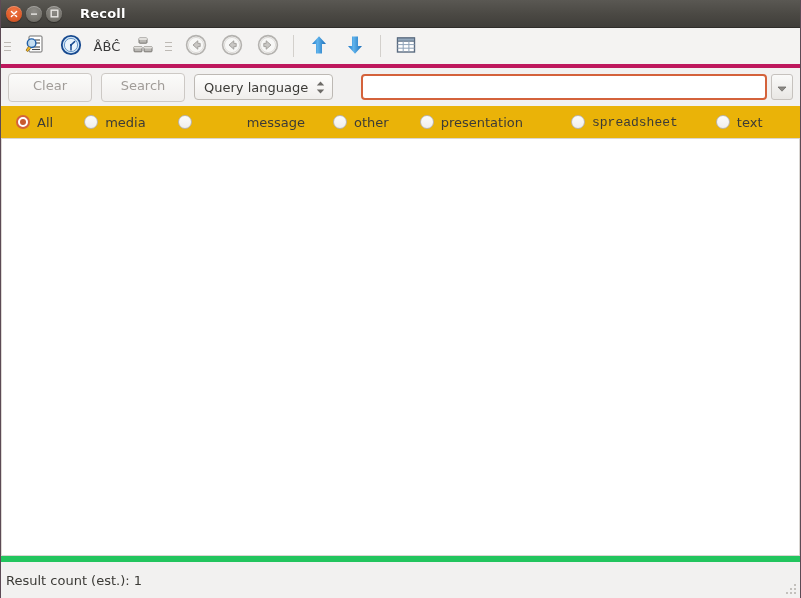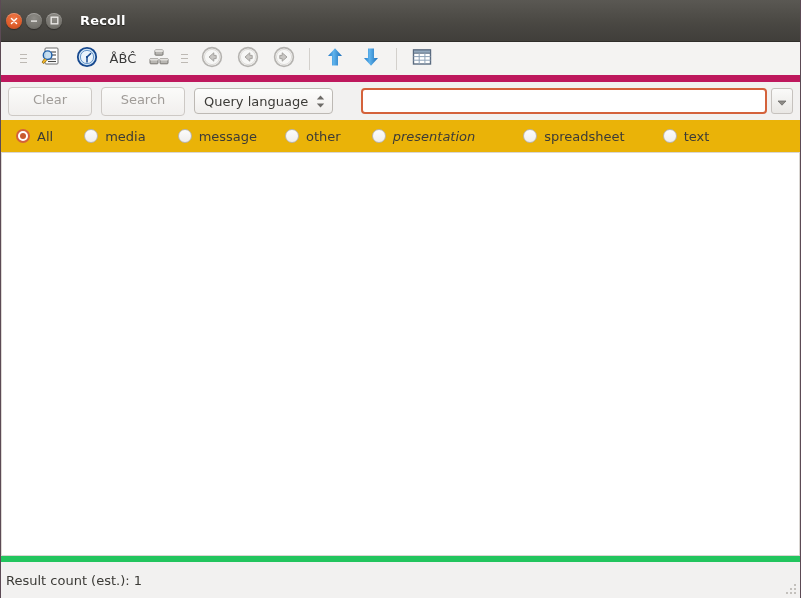--- a/index.html
+++ b/index.html
@@ -21,21 +21,21 @@
     height: 598px;
     position: relative;
     display: flex;
     flex-direction: column;
     background: #f2f1f0;
     box-sizing: border-box;
   }
 
   
   #titlebar {
-    height: 42px;
+    height: 28px;
     min-height: 28px;
     background: linear-gradient(to bottom, #5a5853 0%, #4a4843 55%, #403e3a 100%);
     display: flex;
     align-items: center;
     padding: 12px 6px;
     position: relative;
     border-bottom: 1px solid #2f2d2a;
     box-sizing: border-box;
   }
   .wc {
@@ -64,24 +64,24 @@
     margin-left: 14px;
     letter-spacing: 0.2px;
     text-shadow: 0 1px 1px rgba(0,0,0,0.55);
   }
 
   
   #toolbar {
     height: 40px;
     min-height: 40px;
     background: #f4f3f2;
-    border-bottom: 7px solid #be185d;
-    display: flex;
-    align-items: center;
-    padding: 0 16px;
+    border-bottom: 4px solid #be185d;
+    display: flex;
+    align-items: center;
+    padding: 0 0;
     box-sizing: border-box;
   }
   .tb-handle {
     width: 10px;
     height: 22px;
     margin: 0 5px 0 2px;
     display: flex;
     flex-direction: column;
     align-items: center;
     justify-content: center;
@@ -484,33 +484,33 @@
   <div id="filter-row">
 
   <div class="radio-item checked">
         <span class="radio-dot"></span>
         <span class="radio-label">All</span>
       </div>
       <div class="radio-item" style="margin-left: 31px;">
         <span class="radio-dot"></span>
         <span class="radio-label">media</span>
       </div>
-      <div class="radio-item" style="margin-left: 32px;">
+      <div class="radio-item" style="margin-left: 32px; gap: 48px;">
         <span class="radio-dot"></span>
         <span class="radio-label">message</span>
       </div>
       <div class="radio-item" style="margin-left: 28px;">
         <span class="radio-dot"></span>
         <span class="radio-label">other</span>
       </div>
-      <div class="radio-item" style="margin-left: 31px; font-style: italic;">
+      <div class="radio-item" style="margin-left: 31px;">
         <span class="radio-dot"></span>
         <span class="radio-label">presentation</span>
       </div>
-      <div class="radio-item" style="margin-left: 48px;">
+      <div class="radio-item" style="margin-left: 48px; font-family: Liberation Mono, monospace;">
         <span class="radio-dot"></span>
         <span class="radio-label">spreadsheet</span>
       </div>
       <div class="radio-item" style="margin-left: 38px;">
         <span class="radio-dot"></span>
         <span class="radio-label">text</span>
       </div>
     </div>
 
   <div id="results-area">

